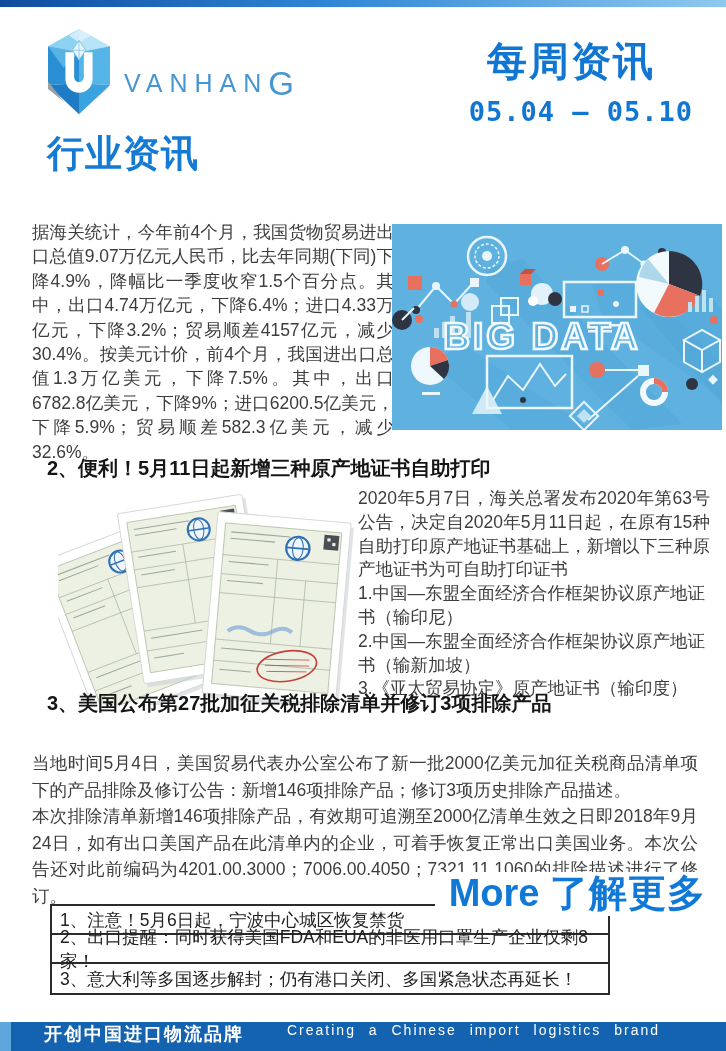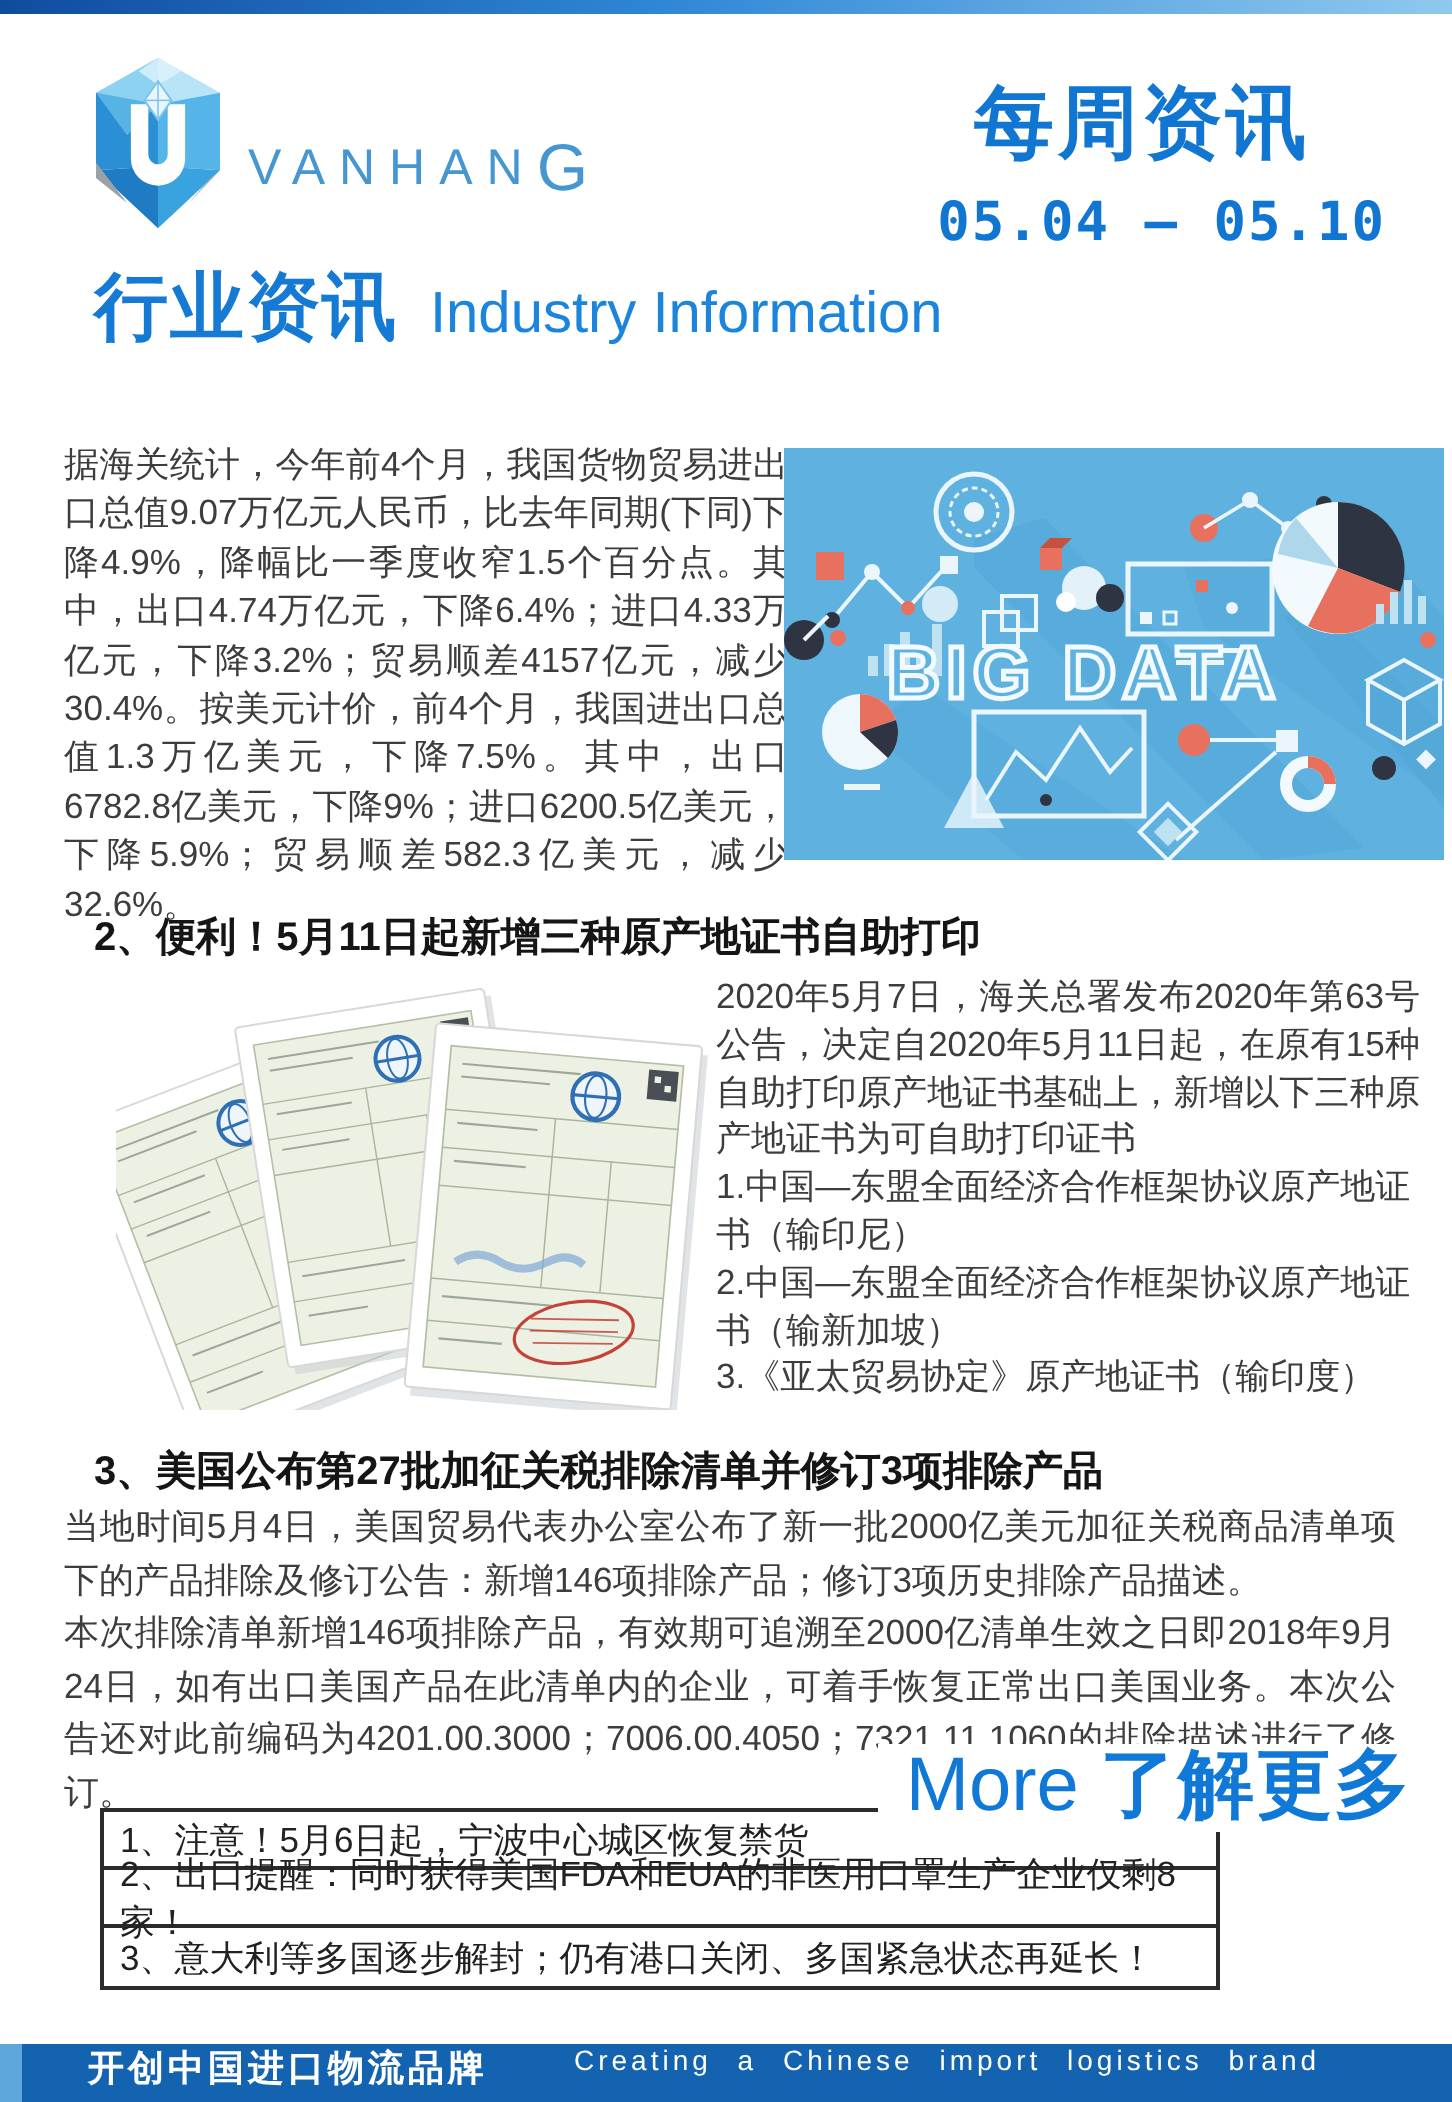--- a/index.html
+++ b/index.html
@@ -19,37 +19,37 @@
   .wk-title { font-size:40px; font-weight:bold; color:#1176d2; letter-spacing:2px; padding-right:38px; }
   .wk-date  { margin-top:7px; font-family:"DejaVu Sans Mono","Liberation Mono",monospace;
               font-size:27px; font-weight:bold; color:#1176d2; letter-spacing:1px; }
 
   
   .section-title { position:absolute; left:47px; top:129px; display:flex; align-items:baseline; }
   .section-title .zh { font-size:37px; font-weight:bold; color:#157ad4; letter-spacing:1px; }
   .section-title .en { font-size:29px; color:#1b84dc; margin-left:16px; }
 
   .headline { position:absolute; left:47px; font-size:20px; font-weight:bold; color:#151515; }
-  .h1 { top:187px; } .h2 { top:455px; } .h3 { top:722px; }
+  .h1 { top:187px; } .h2 { top:455px; } .h3 { top:690px; }
 
   .body-text { color:#3d3d3d; font-size:17.5px; text-align:justify; }
   .a1-body { position:absolute; left:32px; top:220px; width:362px; line-height:24.4px; }
   .a1-img  { position:absolute; left:392px; top:224px; width:330px; height:206px; }
 
   .a2-img  { position:absolute; left:58px; top:487px; width:300px; height:218px; }
   .a2-text { position:absolute; left:358px; top:487px; width:352px; line-height:23.8px; }
   .a2-text .cert-item { text-align:left; }
 
   .a3-text { position:absolute; left:32px; top:750px; width:666px; line-height:26.5px; }
   .a3-text p { margin:0; }
 
   
   .more-label { position:absolute; right:20px; top:872px; z-index:3; background:#ffffff;
                 padding-left:14px; font-size:38px; color:#1079d8; line-height:1.15; white-space:nowrap; }
-  .more-label .en { font-weight:400; }
+  .more-label .en { font-weight:700; }
   .more-label .zh { font-weight:bold; letter-spacing:1px; }
   .more-box { position:absolute; left:50px; top:904px; width:560px; border:2px solid #2b2b2b; z-index:2; }
   .more-row { height:29px; display:flex; align-items:center; padding-left:8px;
               font-size:17.5px; color:#222; border-bottom:2px solid #2b2b2b; background:#fff; }
   .more-row:last-child { border-bottom:none; }
 
   
   .footer { position:absolute; left:0; top:1022px; width:726px; height:29px; background:#1463b0;
             display:flex; align-items:flex-start; }
   .footer-accent { position:absolute; left:0; top:0; width:11px; height:29px; background:#5ea7dd; }
@@ -82,21 +82,20 @@
   <div class="brand">
     <span>VANHAN</span><span class="brand-g">G</span>
   </div>
   <div class="head-right">
     <div class="wk-title">每周资讯</div>
     <div class="wk-date">05.04 — 05.10</div>
   </div>
 
   <div class="section-title">
     <span class="zh">行业资讯</span>
-    <span class="en">Industry Information</span>
   </div>
 
   <div class="body-text a1-body">据海关统计，今年前4个月，我国货物贸易进出口总值9.07万亿元人民币，比去年同期(下同)下降4.9%，降幅比一季度收窄1.5个百分点。其中，出口4.74万亿元，下降6.4%；进口4.33万亿元，下降3.2%；贸易顺差4157亿元，减少30.4%。按美元计价，前4个月，我国进出口总值1.3万亿美元，下降7.5%。其中，出口6782.8亿美元，下降9%；进口6200.5亿美元，下降5.9%；贸易顺差582.3亿美元，减少32.6%。</div>
   <svg class="a1-img" viewBox="0 0 330 206">
     <rect width="330" height="206" fill="#5fb2e0"></rect>
     <polygon points="95,45 130,35 290,200 240,206 95,60" fill="#4da3d4" opacity="0.45"></polygon>
     <polygon points="250,85 295,45 330,85 330,180" fill="#4da3d4" opacity="0.4"></polygon>
     <polygon points="40,140 70,120 200,206 120,206" fill="#4da3d4" opacity="0.35"></polygon>
     <polygon points="200,60 245,55 330,140 330,175 210,90" fill="#4da3d4" opacity="0.3"></polygon>
 

